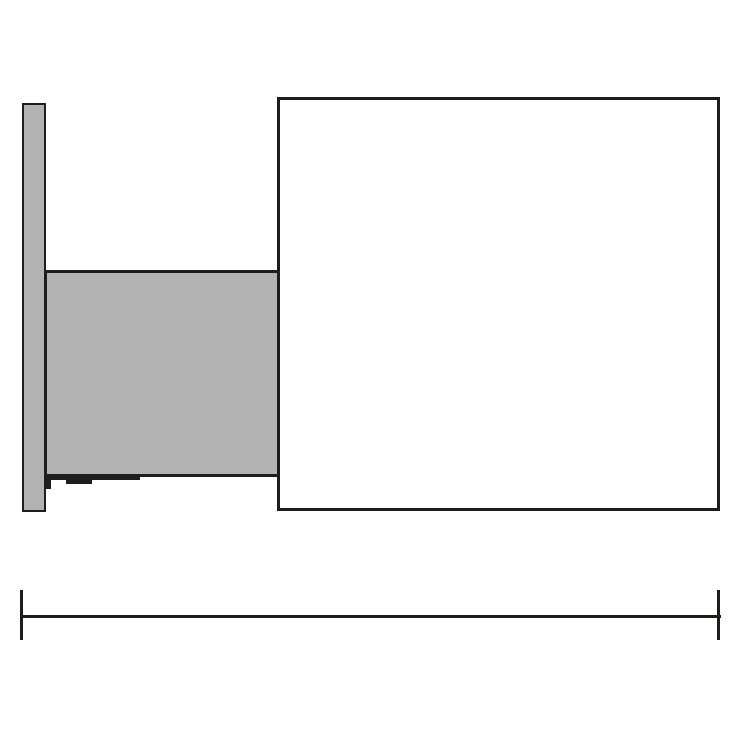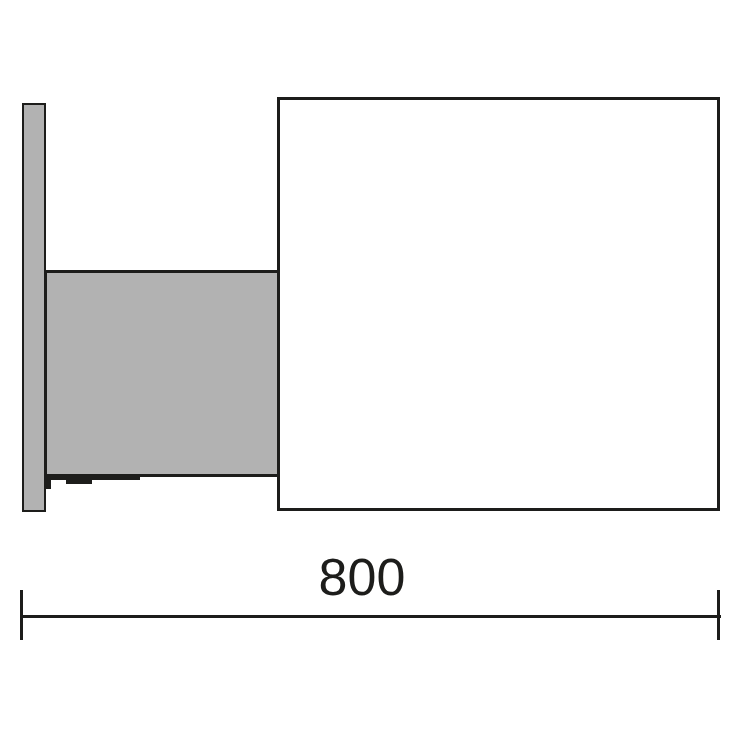--- a/index.html
+++ b/index.html
@@ -97,15 +97,14 @@
   <div class="shape front-panel"></div>
 
   <div class="hw hw-step"></div>
   <div class="hw hw-rail"></div>
   <div class="hw hw-notch"></div>
 
   <div class="dim-line"></div>
   <div class="dim-tick left"></div>
   <div class="dim-tick right"></div>
 
-  <div class="dim-label">800</div>
 
 </div>
 
 </body></html>

